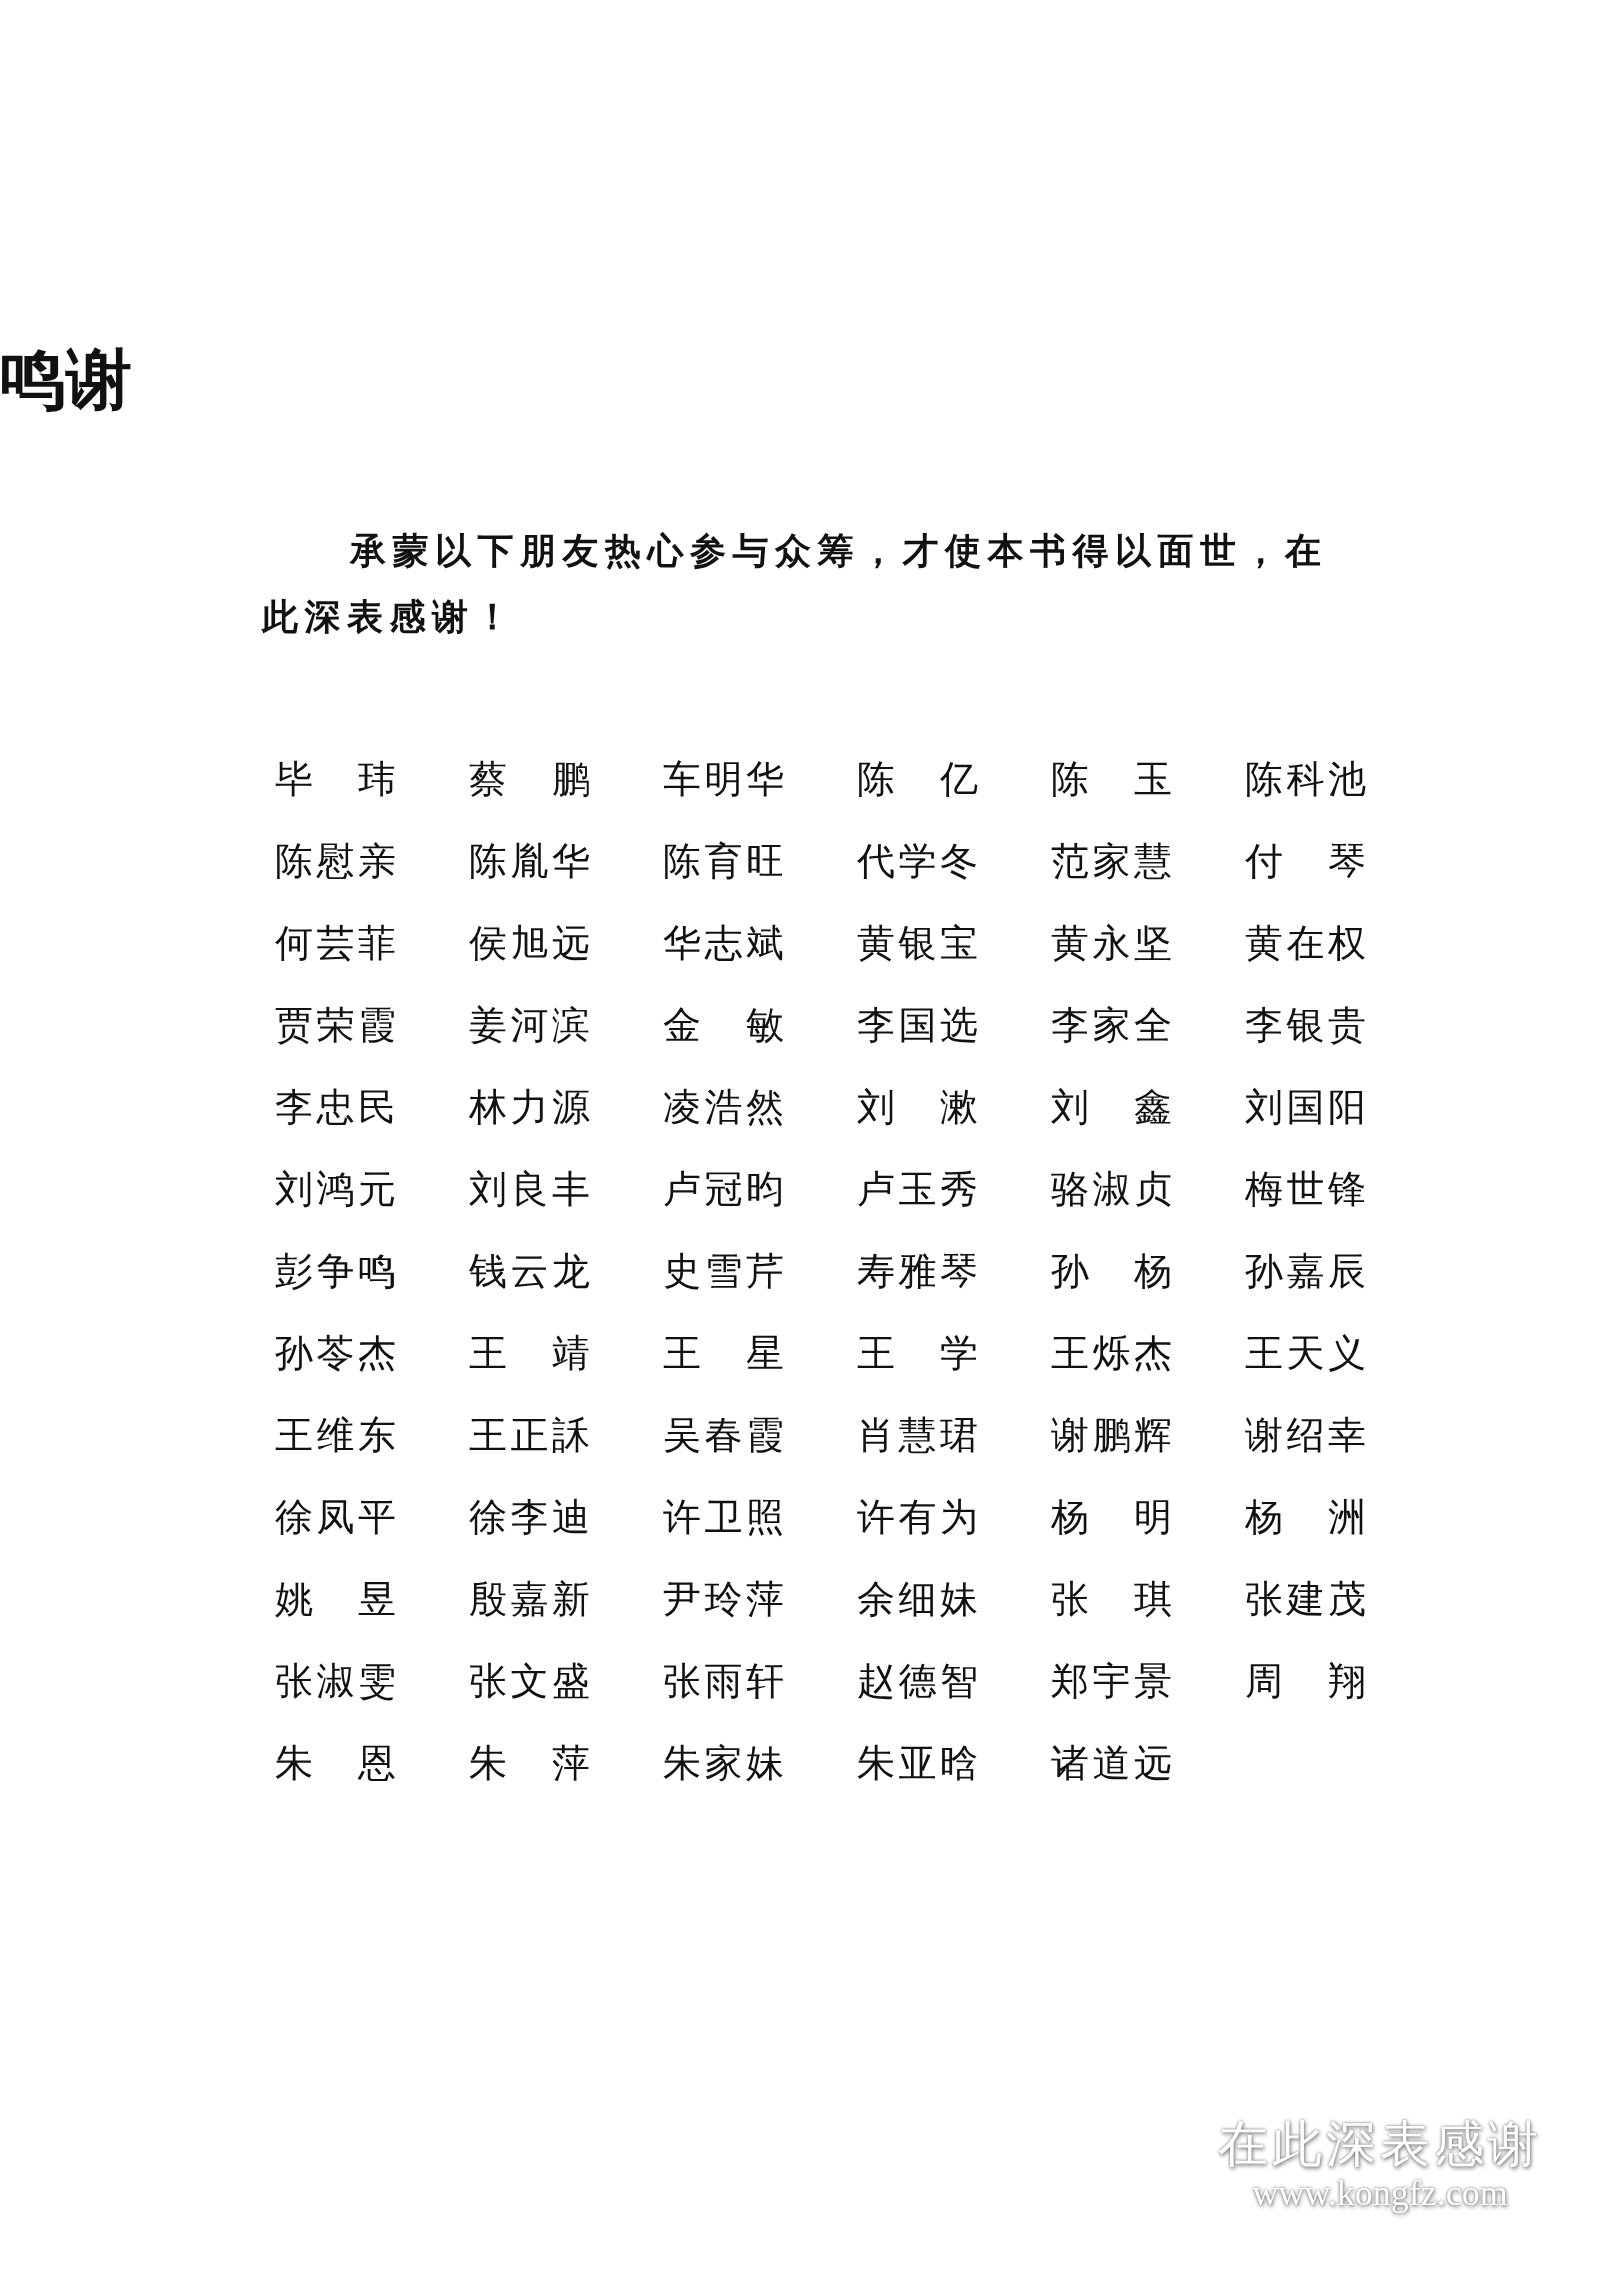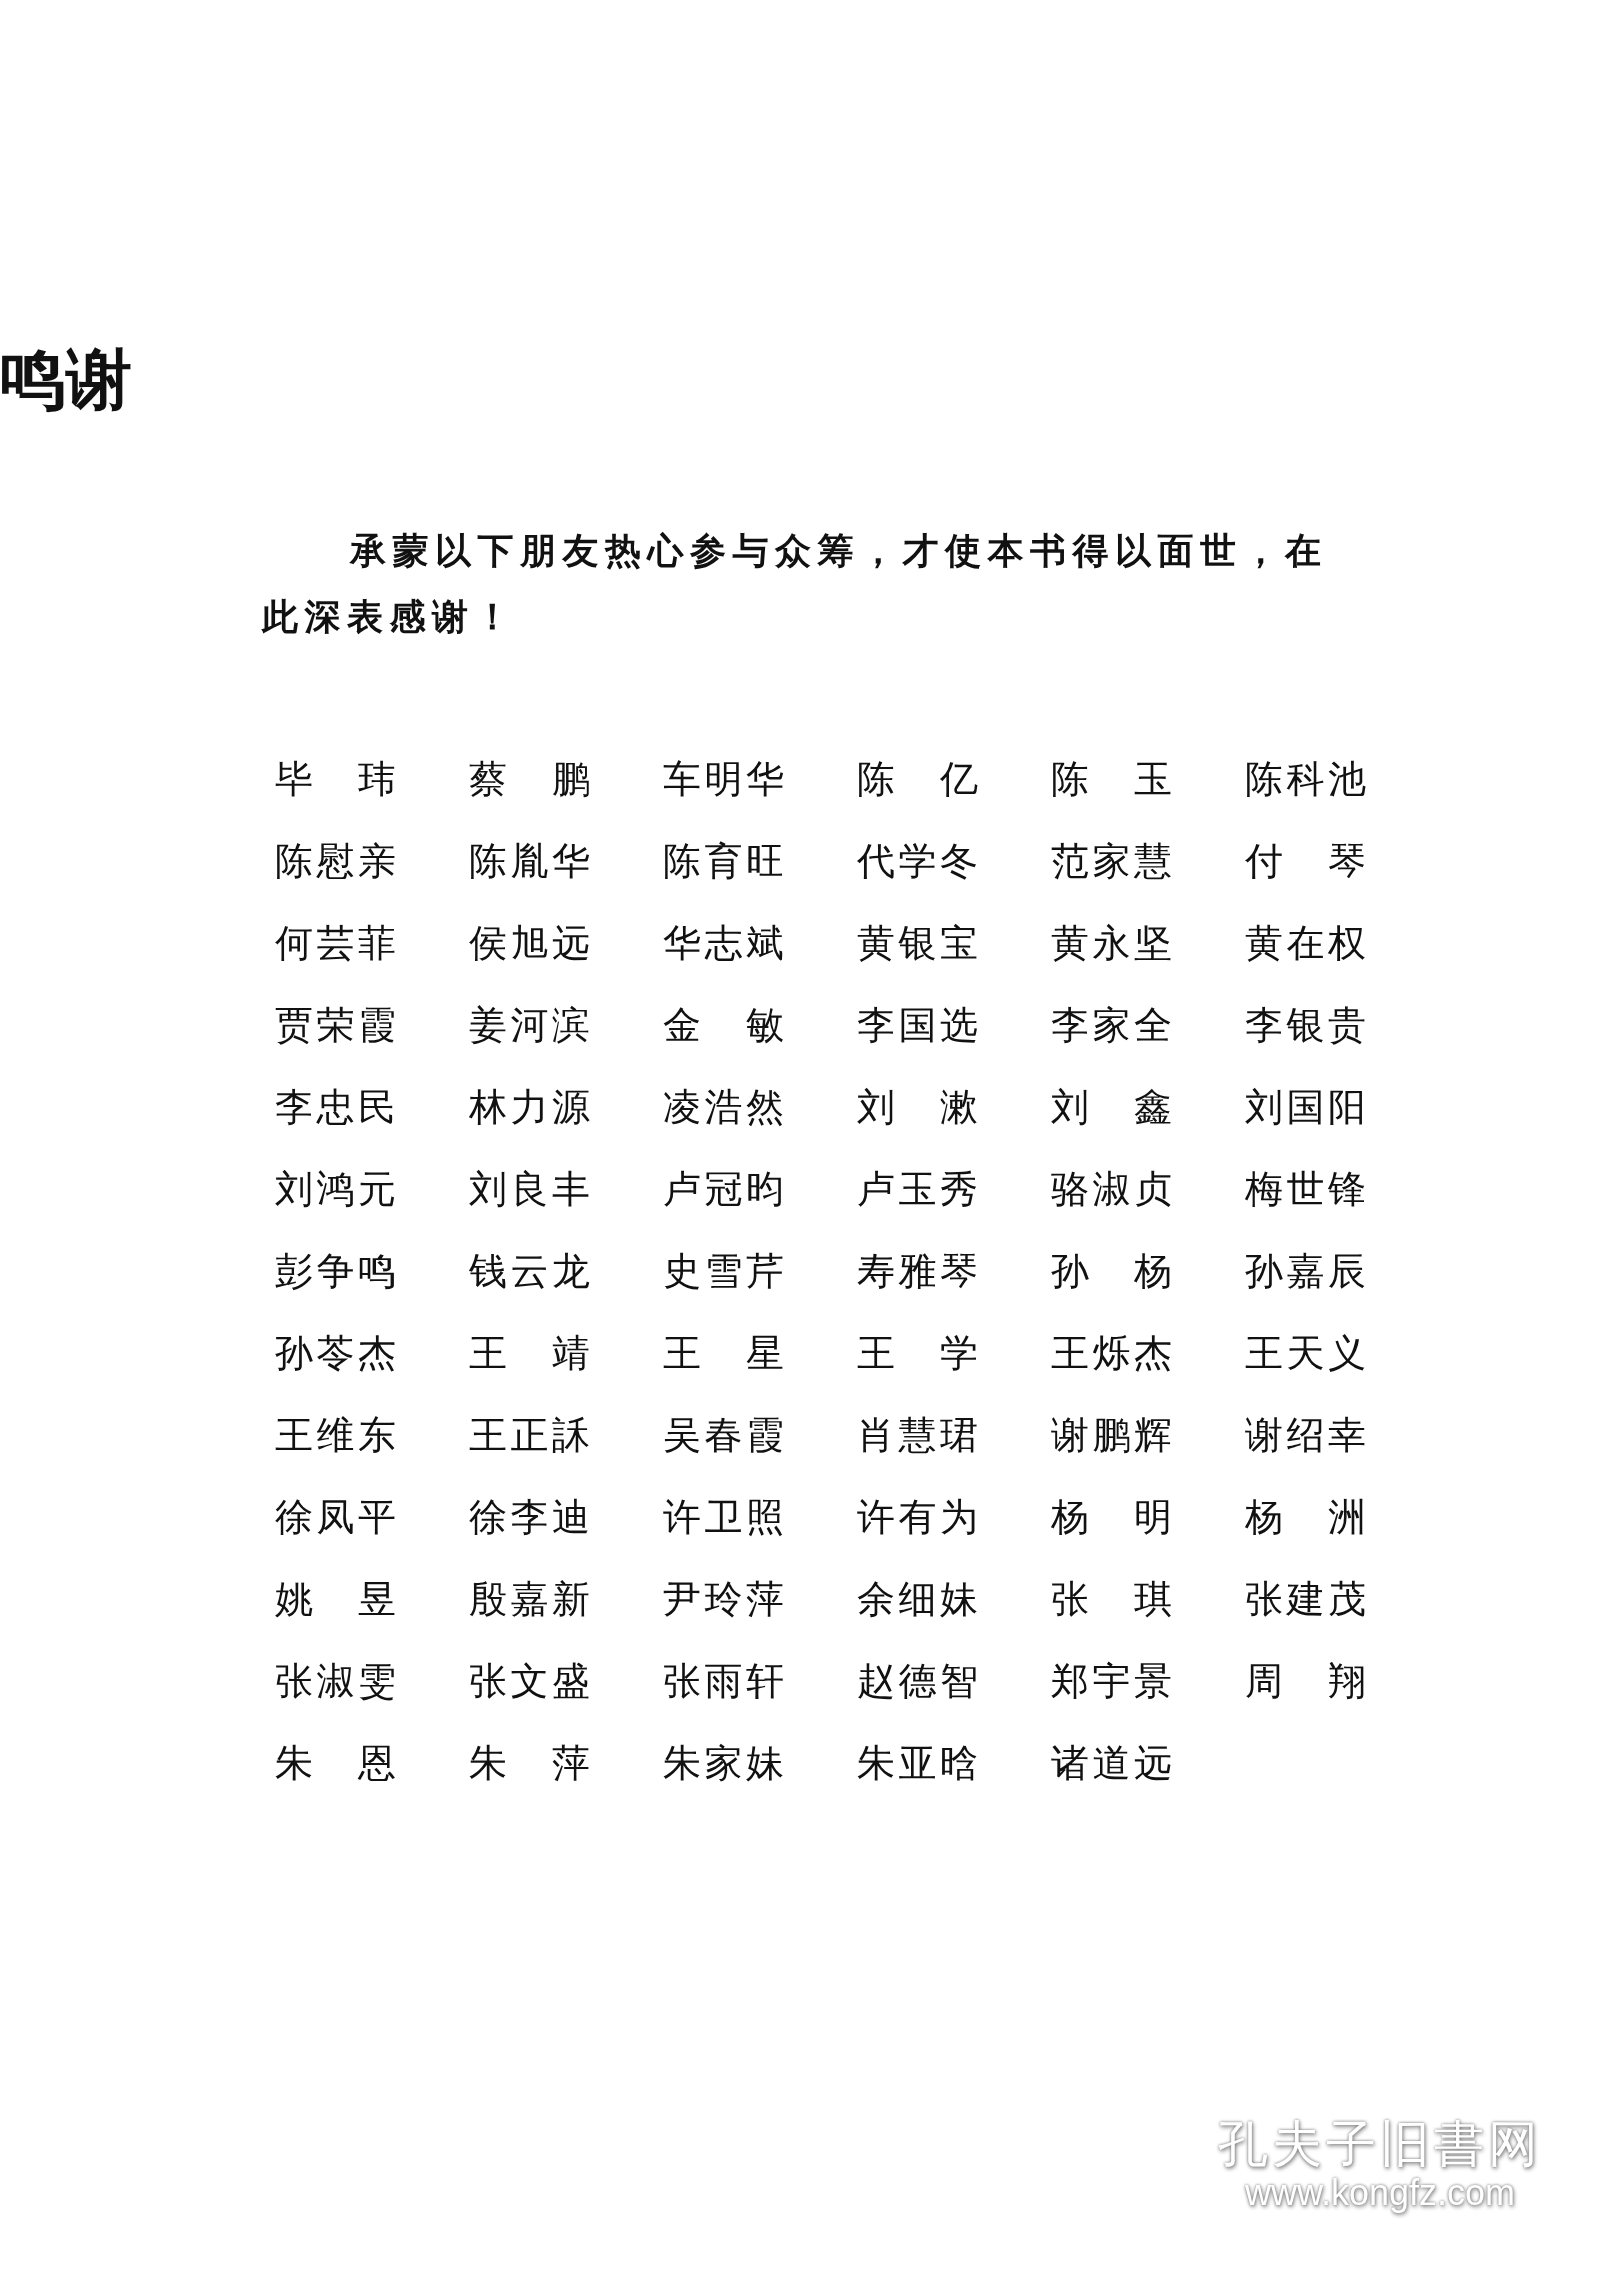--- a/index.html
+++ b/index.html
@@ -13,21 +13,21 @@
            font-family:"DejaVu Sans","Liberation Sans",sans-serif; font-weight:bold;
            font-size:36px; line-height:66px; letter-spacing:6.5px; text-indent:88px; }
   .grid { position:absolute; top:738px; left:275px; width:1110px; }
   .row { display:flex; height:82px; align-items:center; }
   .cell-wrap { width:194px; flex:0 0 194px; }
   .cell-wrap.lastcol { width:140px; flex:0 0 140px; }
   .name { width:121px; display:flex; justify-content:space-between; font-size:38px; line-height:48px; }
   .watermark { position:absolute; left:1205px; top:2115px; width:350px; text-align:center;
                color:#ffffff; text-shadow:0 0 3px #777, 1px 2px 4px #888; }
   .wm-cn { font-family:"DejaVu Serif","Liberation Serif",serif; font-size:50px; line-height:58px; letter-spacing:4px; }
-  .wm-url { font-family:Liberation Sans, sans-serif; font-size:36px; line-height:40px; }
+  .wm-url { font-family:Liberation Serif, serif; font-size:36px; line-height:40px; }
 </style>
 </head>
 <body>
 
 <div class="title">
   <span>鸣</span><span>谢</span>
 </div>
 
 <div class="intro">承蒙以下朋友热心参与众筹，才使本书得以面世，在此深表感谢！</div>
 
@@ -574,15 +574,15 @@
         <div class="name">
           <span>诸</span>
           <span>道</span>
           <span>远</span>
         </div>
       </div>
     </div>
   </div>
 
 <div class="watermark">
-  <div class="wm-cn">孔夫子旧書网</div>
+  <div class="wm-cn">在此深表感谢</div>
   <div class="wm-url">www.kongfz.com</div>
 </div>
 
 </body></html>

